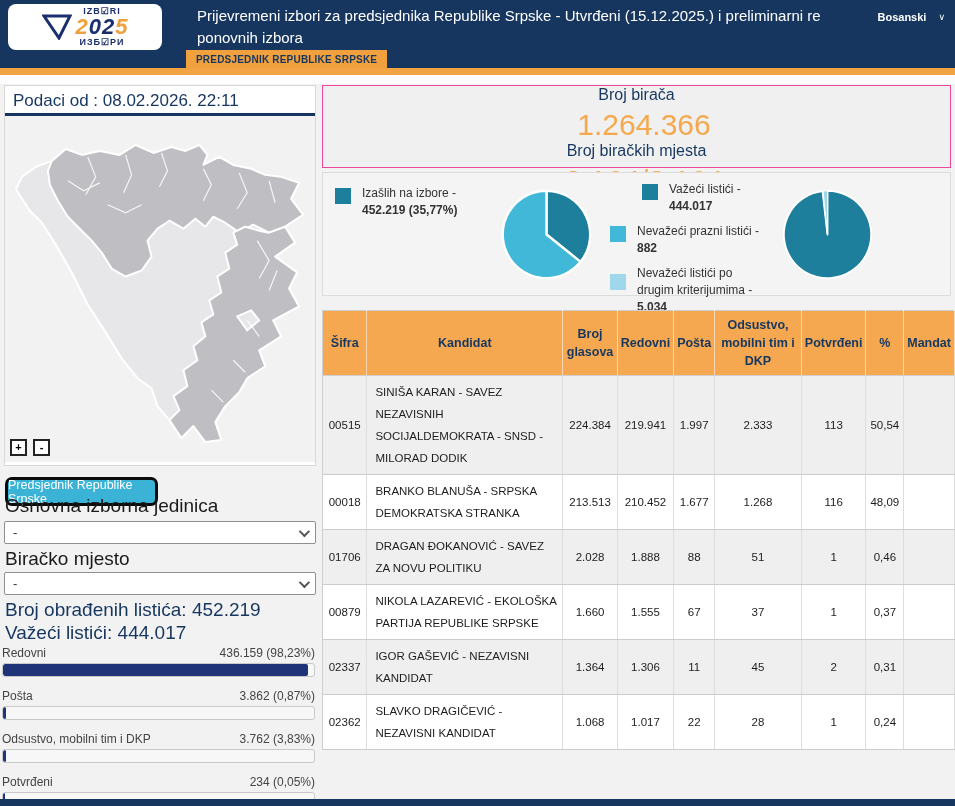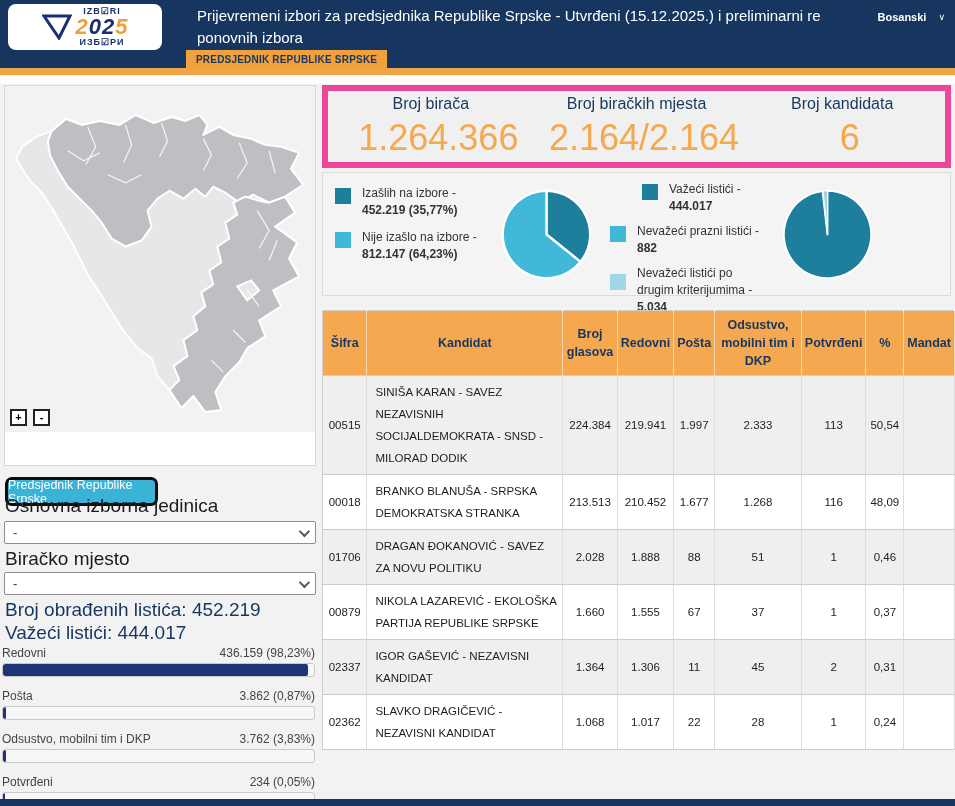--- a/index.html
+++ b/index.html
@@ -43,24 +43,24 @@
   .selChev { width:8px; height:8px; border-right:2px solid #555; border-bottom:2px solid #555;
     transform:rotate(45deg) translateY(-2px); }
   .statLine { position:absolute; left:5px; font-size:19px; color:#16365f; }
   .barBlock { position:absolute; left:2px; width:313px; }
   .barHead { display:flex; justify-content:space-between; font-size:12px; color:#444; margin-bottom:3px; }
   .barTrack { height:14px; background:#f7f7f7; border:1px solid #c9c9c9; border-radius:3px; overflow:hidden; }
   .barFill { height:100%; background:#1f3478; border-radius:2px; }
   #footerBar { position:absolute; left:0; bottom:0; width:955px; height:7px; background:#16365f; }
   
   #statsPanel { position:absolute; left:322px; top:85px; width:629px; height:83px;
-    background:#f0f0f0; border:6px solid #ec4899; display:flex; }
+    background:#f0f0f0; border:1px solid #ec4899; display:flex;flex-direction:column; }
   .statCard { flex:1; display:flex; flex-direction:column; align-items:center; justify-content:center; gap:4px; }
   .statLabel { font-size:16px; color:#16375f; font-weight:500; }
-  .statValue { font-size:36px; color:#f5a94e;margin-left:15px; }
+  .statValue { font-size:30px; color:#f5a94e;margin-left:15px; }
   #piePanel { position:absolute; left:322px; top:172px; width:629px; height:124px;
     background:#f4f4f4; border:1px solid #dcdcdc; }
   .legend { position:absolute; font-size:12px; color:#333; }
   .legItem { position:relative; padding-left:27px; margin-bottom:10px; line-height:17px; }
   .legSw { position:absolute; left:0; top:3px; width:16px; height:16px; }
   .sw-dark { background:#1d7f9b; } .sw-mid { background:#41b8d8; } .sw-pale { background:#9fd8ea; }
   .pieSvg { position:absolute; top:14px; }
   
   #resultsTable { position:absolute; left:322px; top:310px; width:633px; border-collapse:collapse;
     background:#fff; border:1px solid #cfcfcf; }
@@ -96,20 +96,21 @@
   <div id="lang">
     <span>Bosanski</span>
     <span class="chev">∨</span>
   </div>
   <div id="tab">PREDSJEDNIK REPUBLIKE SRPSKE</div>
 </div>
 <div id="orangebar"></div>
 <div id="whitestrip"></div>
 
 <div id="mapPanel">
+  <div id="dataFrom">Podaci od : 08.02.2026. 22:11</div>
   <div id="mapArea">
     <svg width="304" height="336" viewBox="0 0 305 335">
 
       <path fill="#e7e7e9" stroke="#fff" stroke-width="2" stroke-linejoin="round" d="M14,78 L8,68 L14,56 L28,46 L44,40 L58,28 L74,34 L92,30 L112,34 L128,24 L146,32 L164,26 L178,30 L192,24 L200,34 L196,44 L212,36 L226,44 L244,48 L258,54 L274,56 L292,62 L284,78 L296,94 L278,106 L288,122 L268,136 L290,152 L282,168 L292,186 L266,200 L274,216 L252,230 L258,246 L240,258 L232,272 L218,286 L208,302 L214,320 L198,322 L186,306 L174,318 L162,300 L150,286 L144,268 L130,258 L114,238 L98,212 L80,184 L64,152 L48,124 L34,102 L22,90 Z"></path>
 
       <path fill="#bfbfc3" stroke="#fff" stroke-width="2" stroke-linejoin="round" d="M44,40 L58,28 L74,34 L92,30 L112,34 L128,24 L146,32 L164,26 L178,30 L192,24 L200,34 L196,44 L212,36 L226,44 L244,48 L258,54 L274,56 L292,62 L284,78 L296,94 L278,106 L262,112 L246,104 L232,112 L218,102 L206,96 L198,106 L188,98 L176,108 L162,100 L150,108 L140,120 L144,136 L134,150 L118,156 L104,148 L94,132 L84,120 L72,108 L60,96 L50,80 L42,64 L40,50 Z"></path>
 
       <path fill="#bfbfc3" stroke="#fff" stroke-width="2" stroke-linejoin="round" d="M278,106 L288,122 L268,136 L290,152 L282,168 L292,186 L266,200 L274,216 L252,230 L258,246 L240,258 L232,272 L218,286 L208,302 L214,320 L198,322 L186,306 L174,318 L162,300 L172,290 L166,276 L180,266 L176,250 L190,240 L186,226 L198,216 L194,202 L206,194 L202,180 L214,172 L210,156 L222,148 L218,132 L230,124 L226,112 L238,106 L252,110 L262,112 Z"></path>
 
       <path fill="#e7e7e9" stroke="#fff" stroke-width="2" d="M230,196 L244,190 L252,200 L240,210 Z"></path>
@@ -207,24 +208,20 @@
     <div class="statValue">6</div>
   </div>
 </div>
 
 <div id="piePanel">
   <div class="legend" style="left:12px; top:12px; width:158px;">
     <div class="legItem">
       <span class="legSw sw-dark"></span>
       <span>Izašlih na izbore - </span><b>452.219 (35,77%)</b>
     </div>
-    <div class="legItem">
-      <span class="legSw sw-mid"></span>
-      <span>Nije izašlo na izbore - </span><b>812.147 (64,23%)</b>
-    </div>
   </div>
   <svg class="pieSvg" style="left:176px;" width="95" height="95" viewBox="0 0 100 100">
     <path d="M50,50 L50,4 A46,46 0 0 1 85.8,78.8 Z" fill="#1d7f9b" stroke="#fff" stroke-width="2.5" stroke-linejoin="round"></path>
     <path d="M50,50 L85.8,78.8 A46,46 0 1 1 50,4 Z" fill="#41b8d8" stroke="#fff" stroke-width="2.5" stroke-linejoin="round"></path>
   </svg>
   <div class="legend" style="left:287px; top:8px; width:160px;">
     <div class="legItem" style="margin-bottom:8px;margin-left:32px;">
       <span class="legSw sw-dark"></span>
       <span>Važeći listići - </span><b>444.017</b>
     </div>

